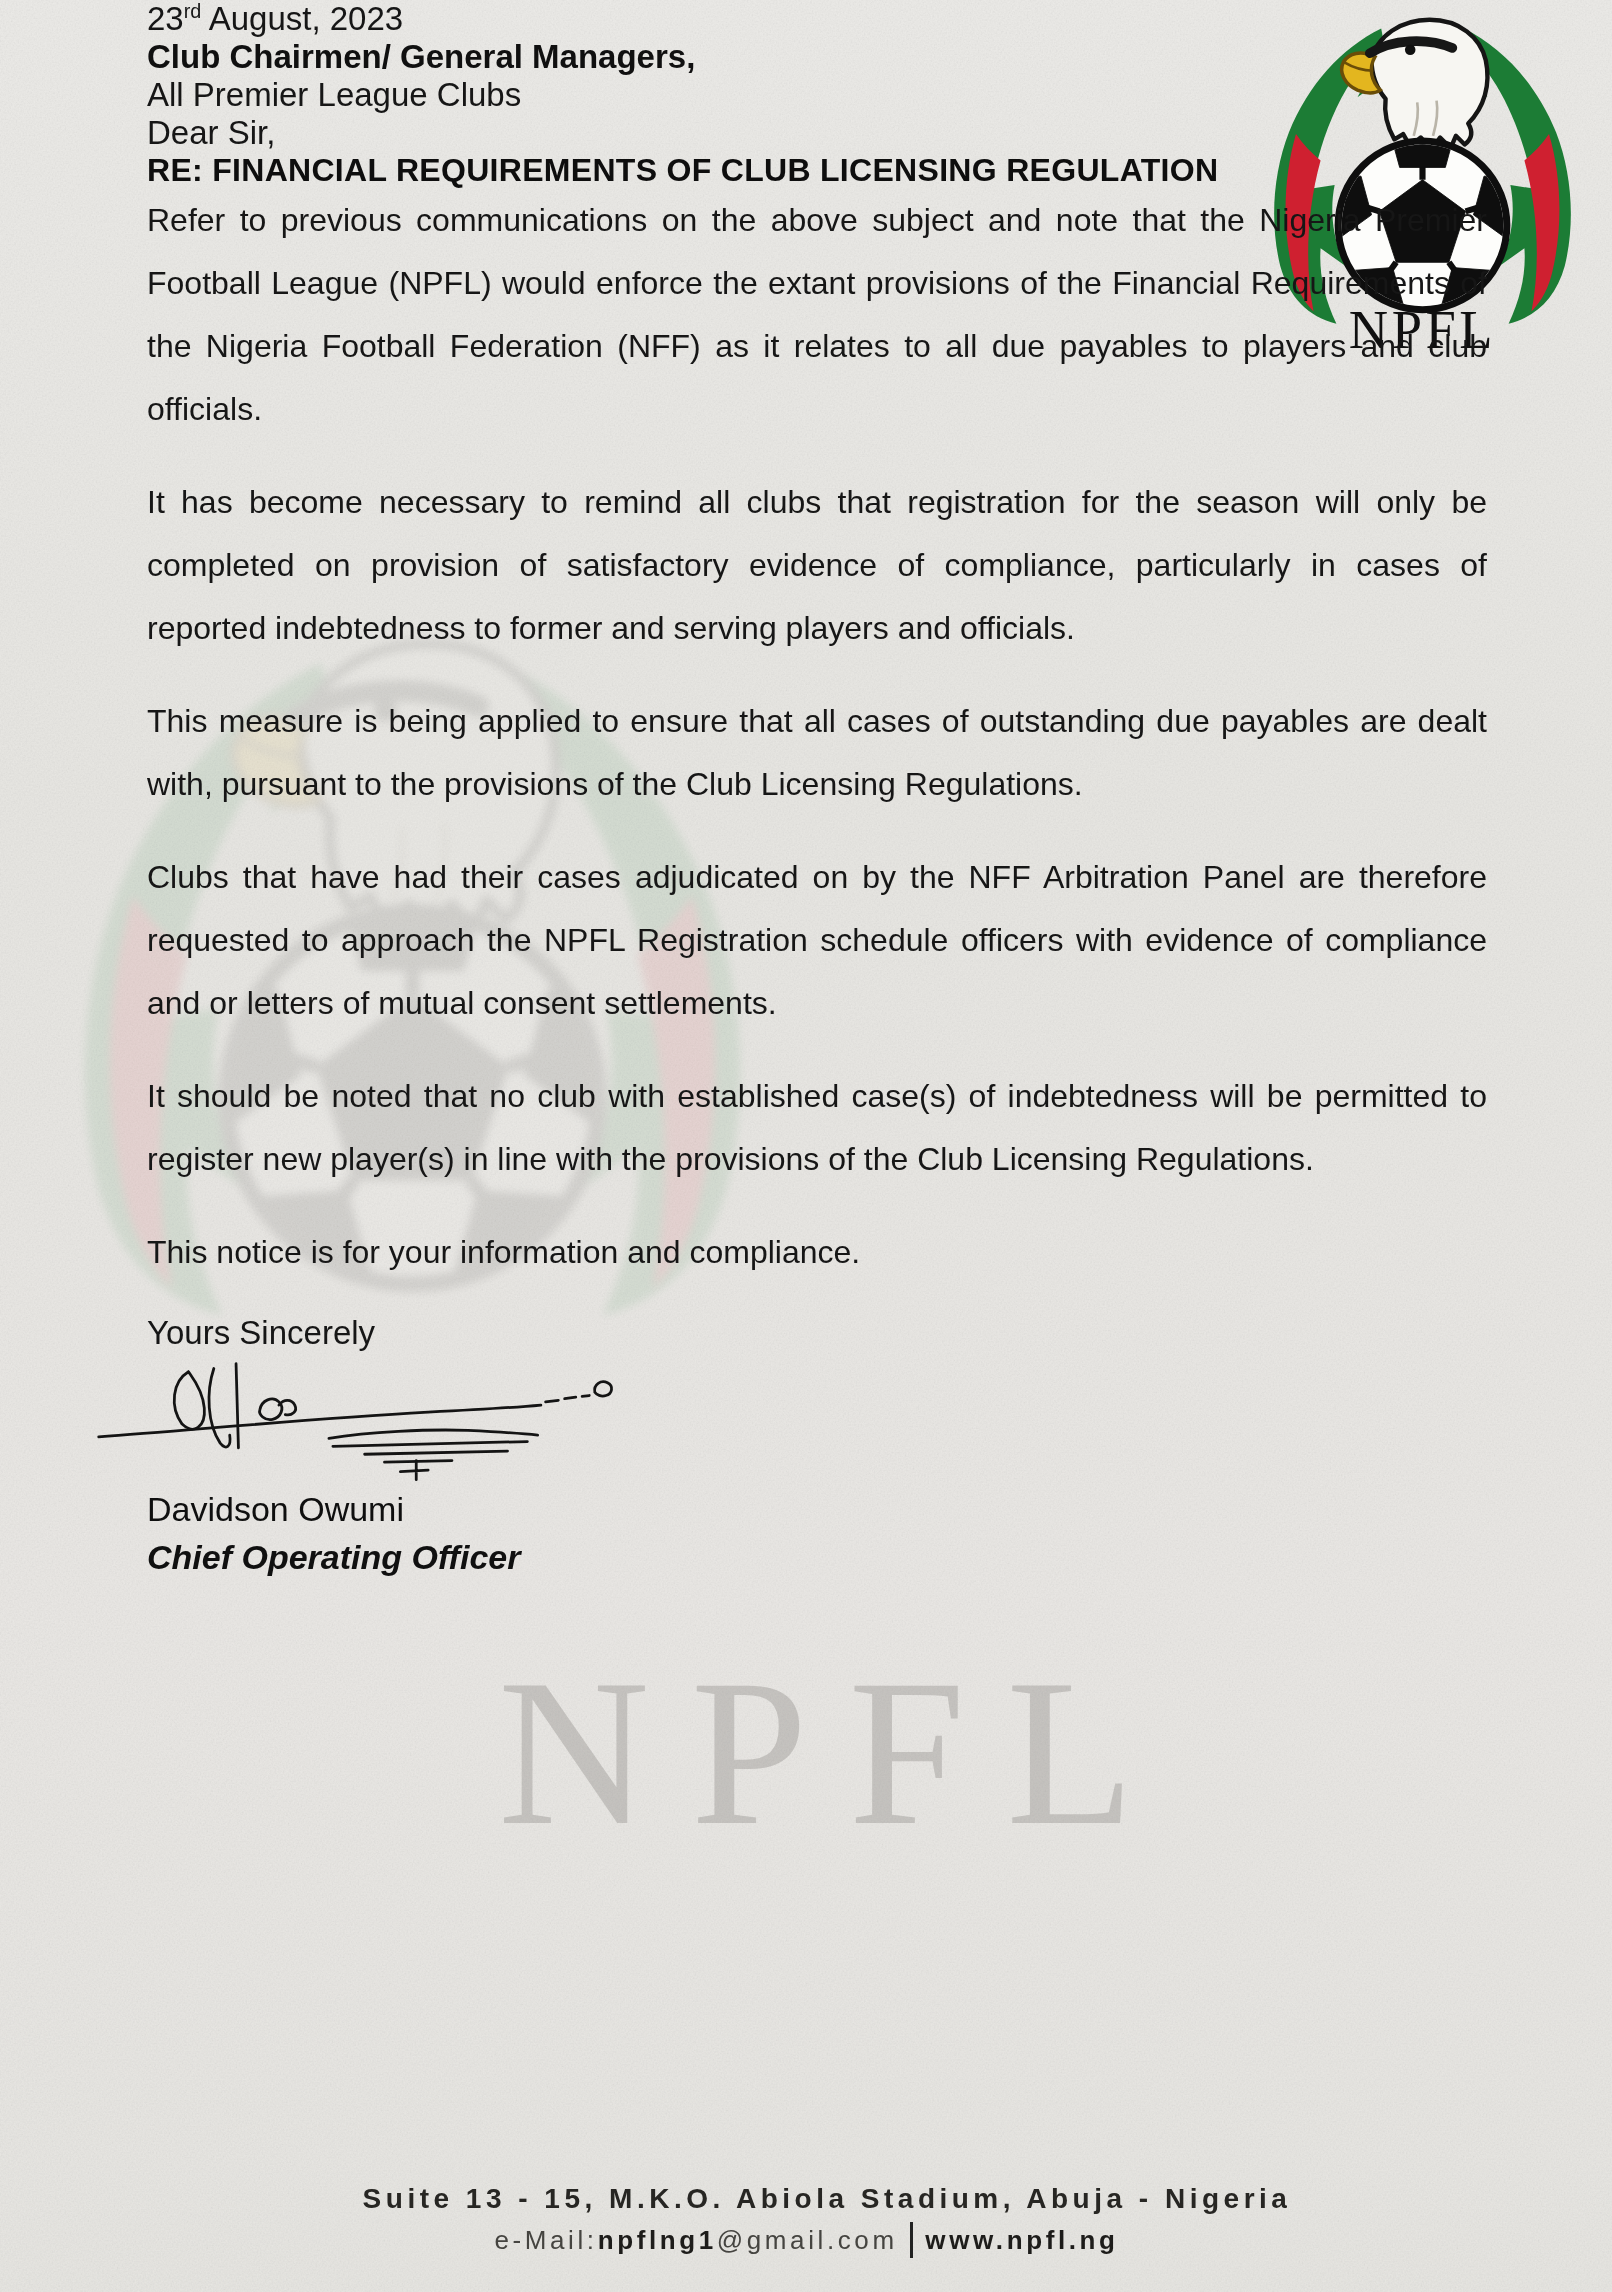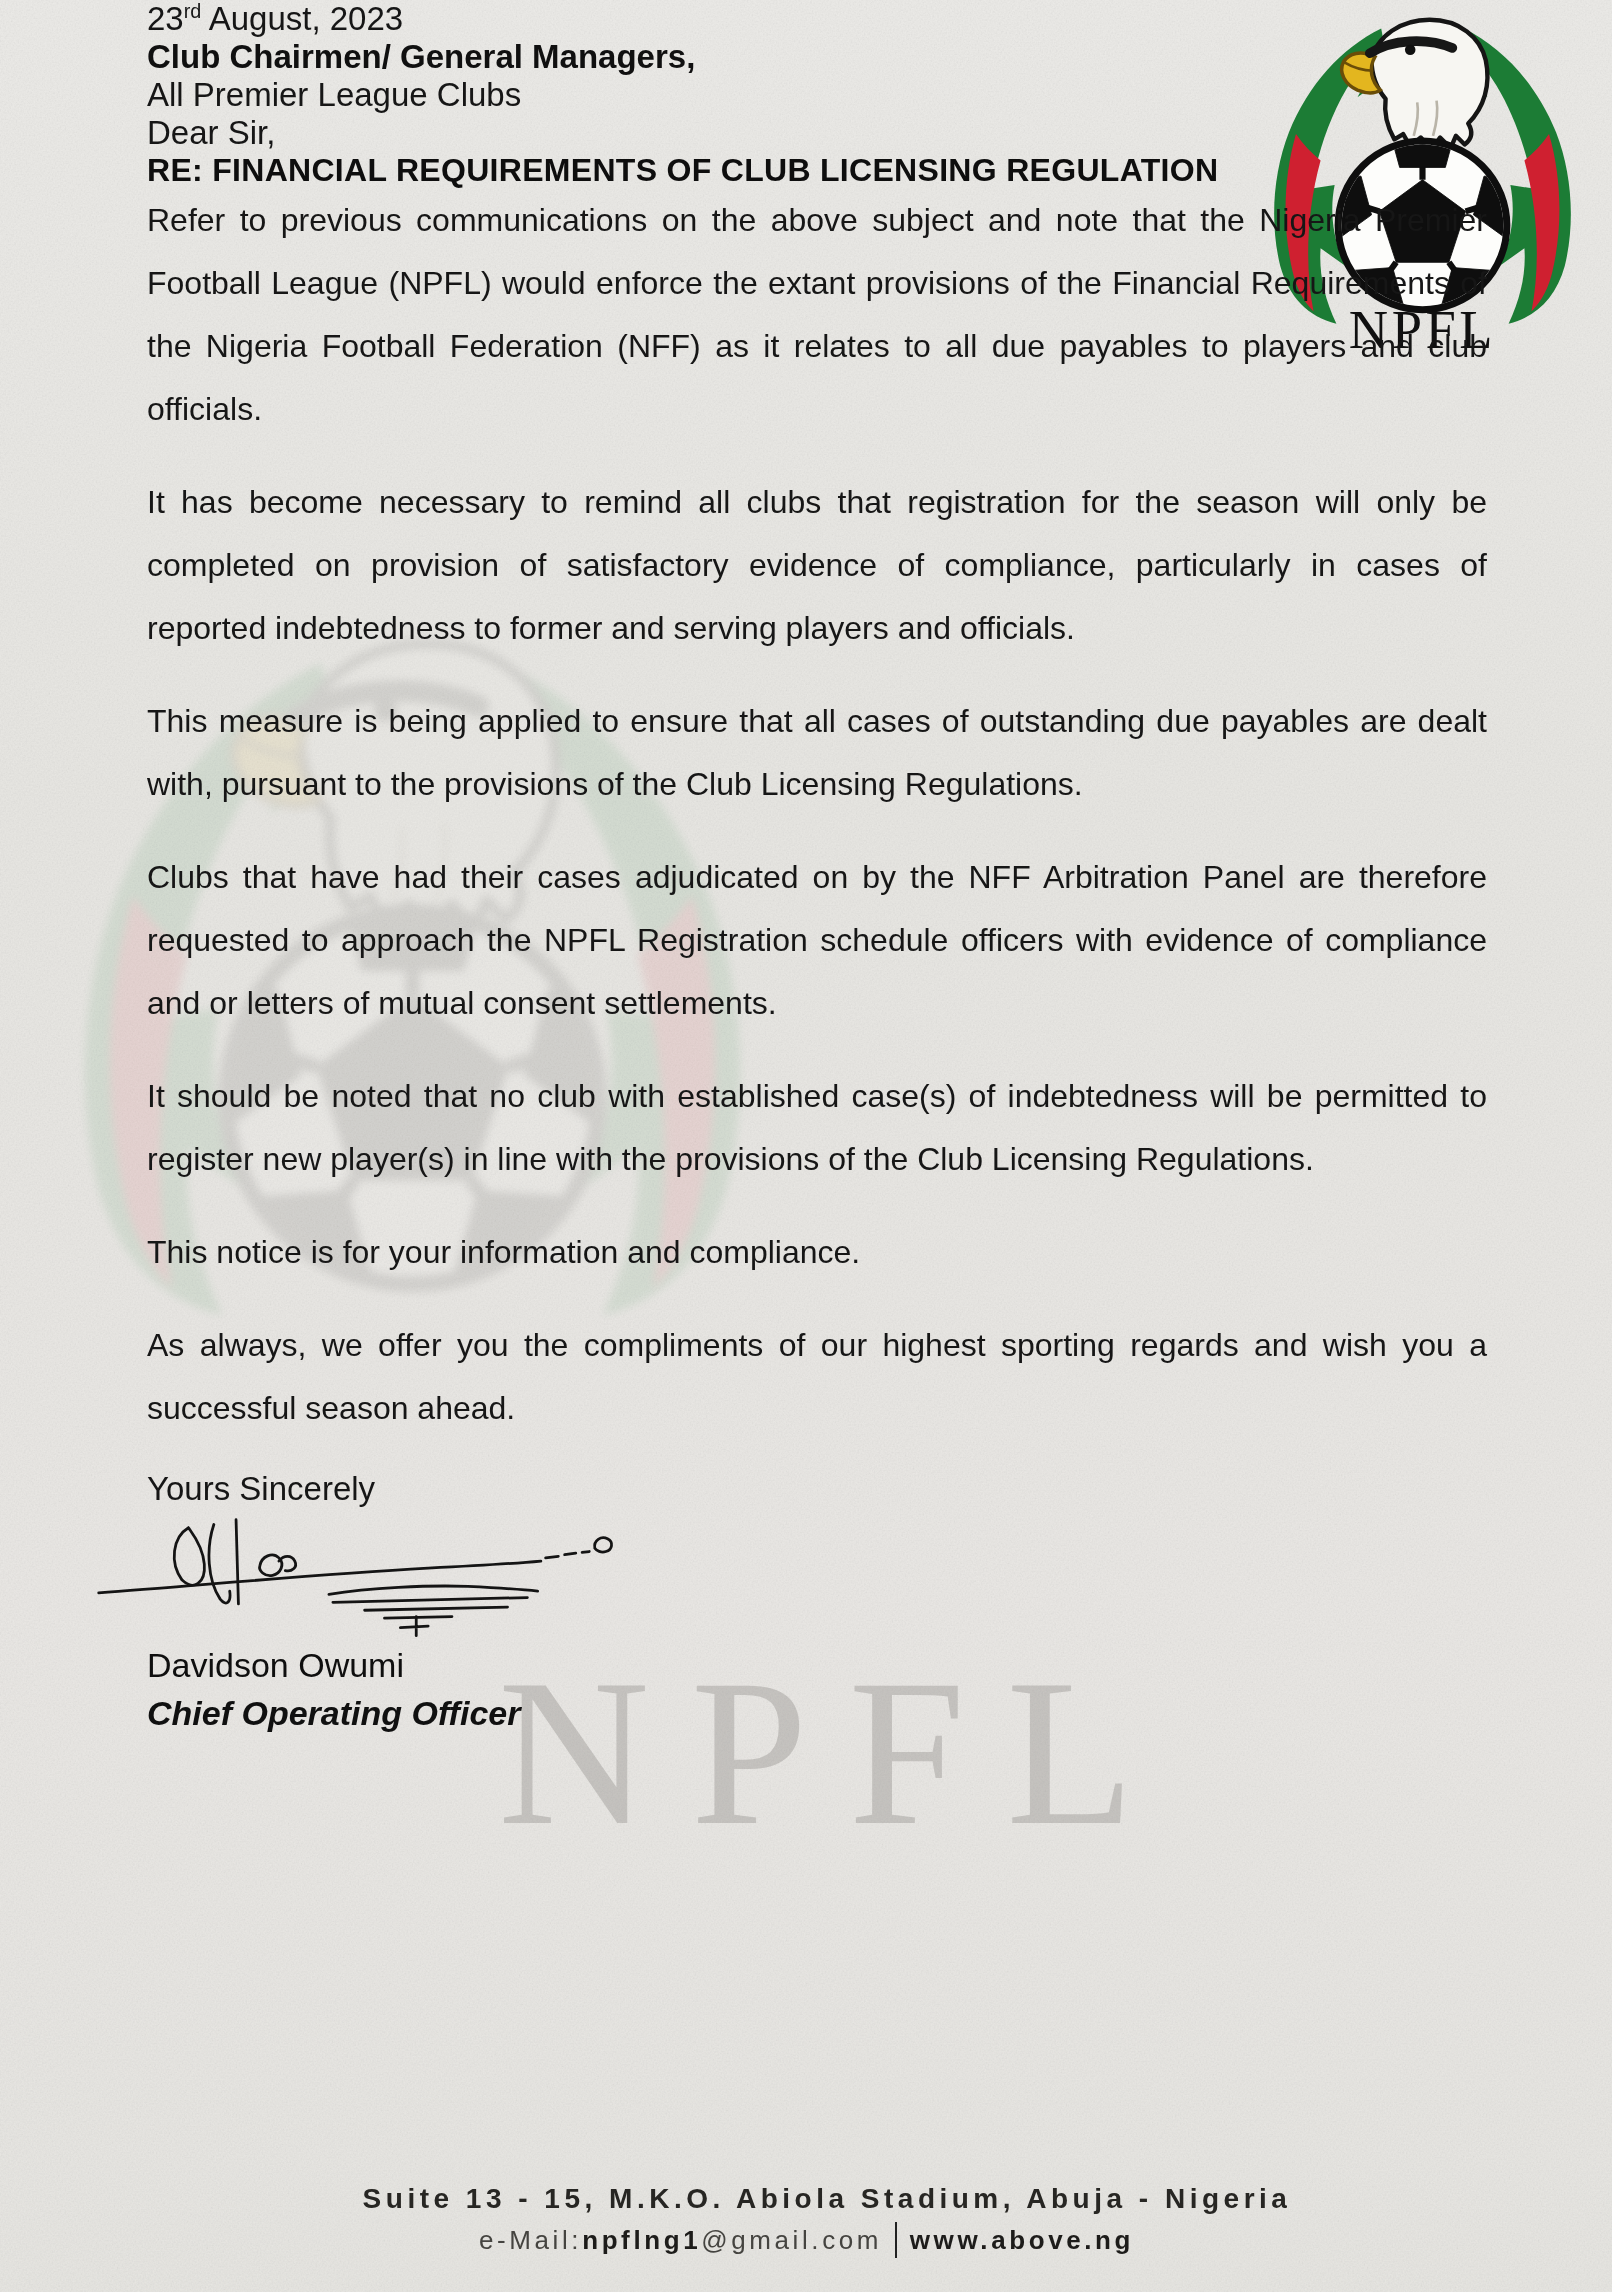--- a/index.html
+++ b/index.html
@@ -128,21 +128,20 @@
     <p class="salutation">Dear Sir,</p>
     <p class="subject">RE: FINANCIAL REQUIREMENTS OF CLUB LICENSING REGULATION</p>
 
     <div id="letter-body">
         <p class="para">Refer to previous communications on the above subject and note that the Nigeria Premier Football League (NPFL) would enforce the extant provisions of the Financial Requirements of the Nigeria Football Federation (NFF) as it relates to all due payables to players and club officials.</p>
         <p class="para">It has become necessary to remind all clubs that registration for the season will only be completed on provision of satisfactory evidence of compliance, particularly in cases of reported indebtedness to former and serving players and officials.</p>
         <p class="para">This measure is being applied to ensure that all cases of outstanding due payables are dealt with, pursuant to the provisions of the Club Licensing Regulations.</p>
         <p class="para">Clubs that have had their cases adjudicated on by the NFF Arbitration Panel are therefore requested to approach the NPFL Registration schedule officers with evidence of compliance and or letters of mutual consent settlements.</p>
         <p class="para">It should be noted that no club with established case(s) of indebtedness will be permitted to register new player(s) in line with the provisions of the Club Licensing Regulations.</p>
         <p class="para">This notice is for your information and compliance.</p>
-        <p class="para">As always, we offer you the compliments of our highest sporting regards and wish you a successful season ahead.</p>
       </div>
 
     <p class="closing">Yours Sincerely</p>
 
     <div class="sig">
       <svg viewBox="0 0 662 160">
         <g stroke="#141414" stroke-width="3.5" fill="none" stroke-linecap="round">
           <path d="M5,98 C120,90 260,76 420,67 C480,64 530,61 562,58"></path>
           <path d="M118,16 C98,28 94,60 110,82 C124,96 140,86 138,62 C136,38 122,22 118,16"></path>
           <path d="M150,12 C140,42 142,82 158,106 C166,116 172,110 170,96"></path>
@@ -159,17 +158,17 @@
         </g>
       </svg>
     </div>
 
     <p class="sig-name">Davidson Owumi</p>
     <p class="sig-title">Chief Operating Officer</p>
   </main>
 
   <footer class="footer">
     <div class="f1">Suite 13 - 15, M.K.O. Abiola Stadium, Abuja - Nigeria</div>
-    <div class="f2"><span class="light">e-Mail:</span><span class="b">npflng1</span><span class="light">@gmail.com</span><span class="bar"></span><span class="b">www.above.ng</span></div>
+    <div class="f2"><span class="light">e-Mail:</span><span class="b">npflng1</span><span class="light">@gmail.com</span><span class="bar"></span><span class="b">www.npfl.ng</span></div>
   </footer>
 
 </div>
 
 
 </body></html>

